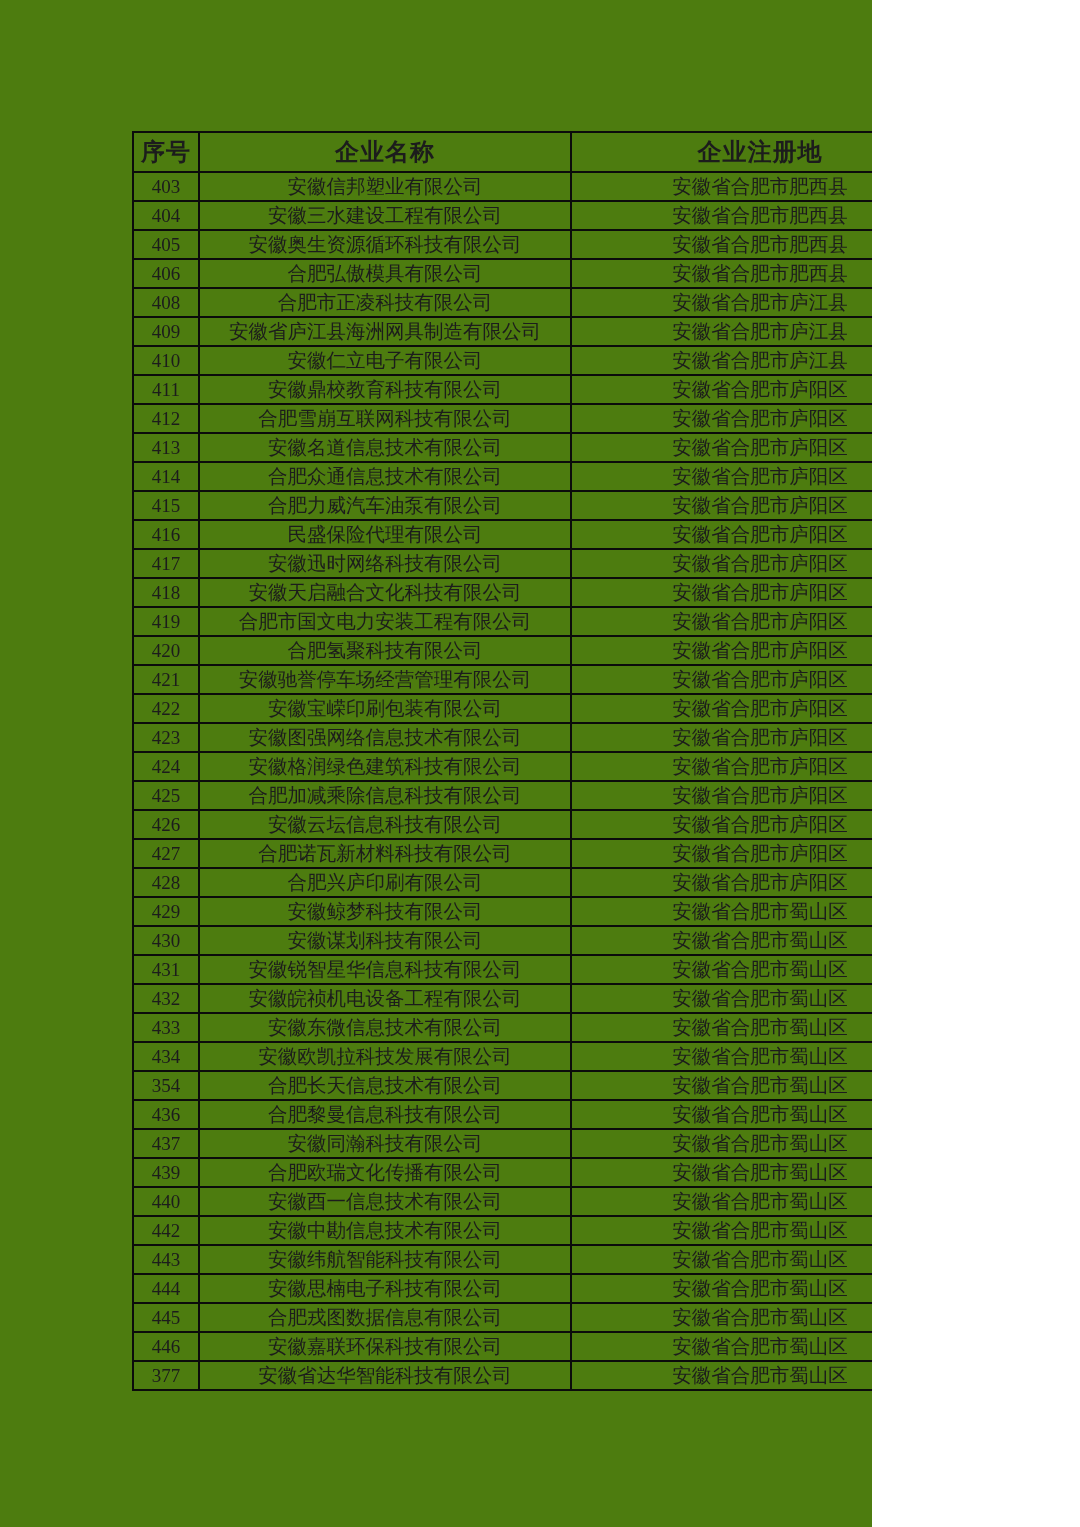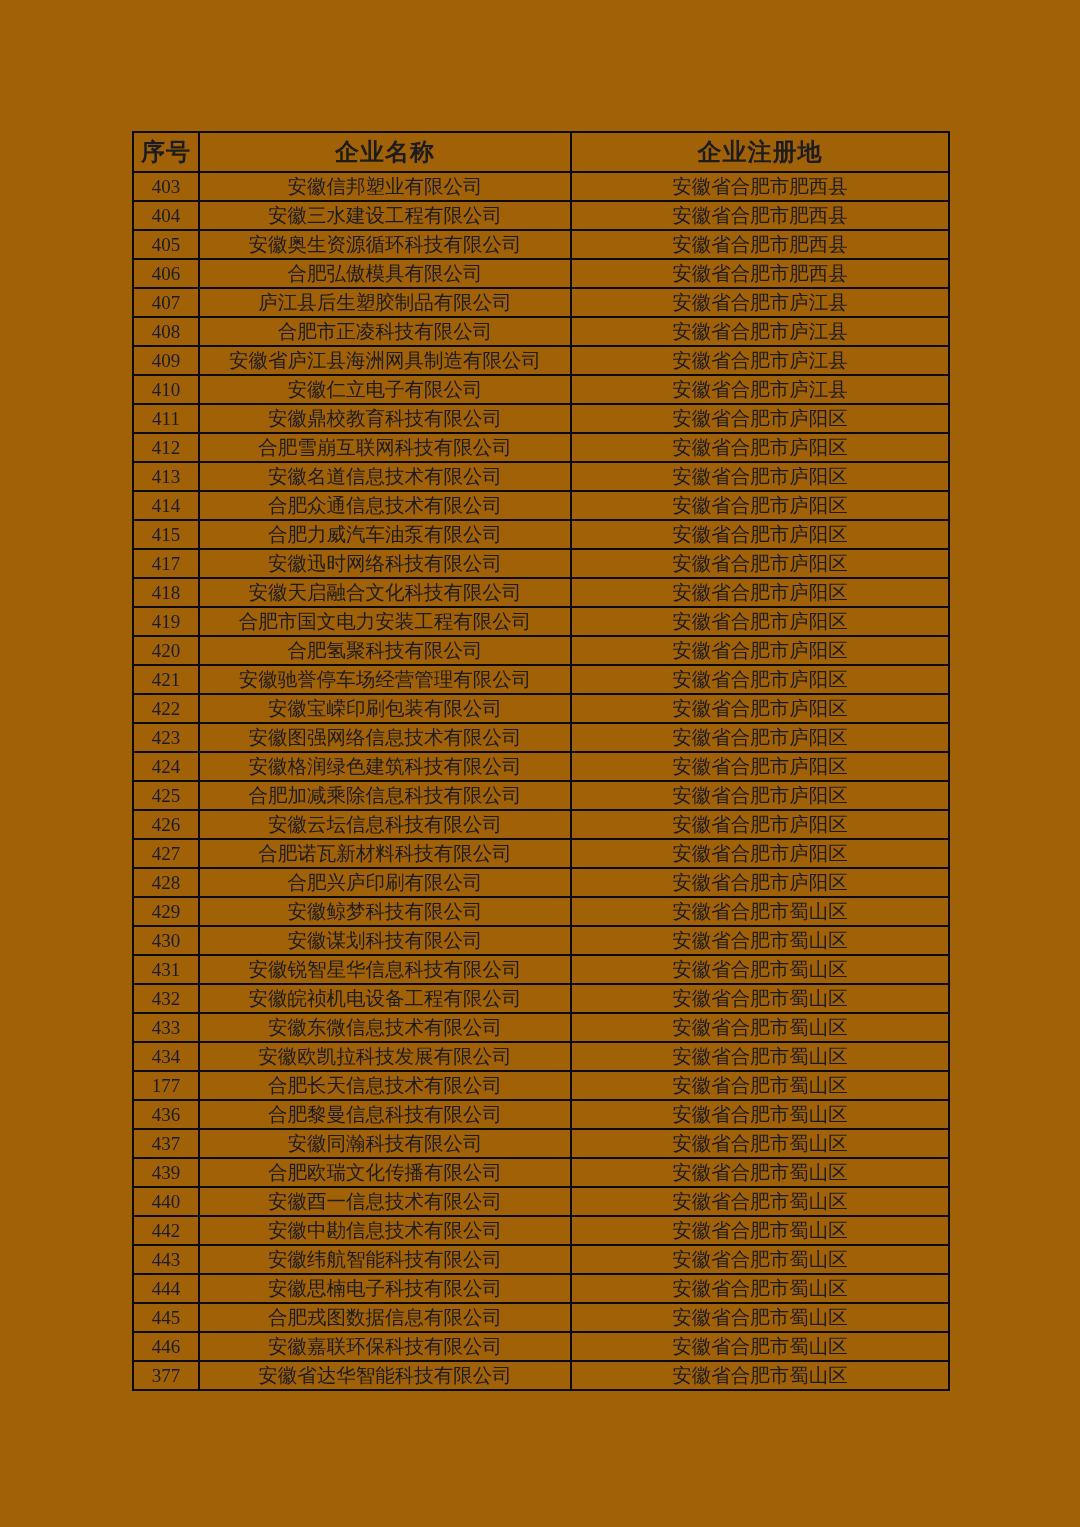--- a/index.html
+++ b/index.html
@@ -3,23 +3,23 @@
 <meta charset="utf-8">
 <style>
   html, body {
     margin: 0;
     padding: 0;
     background: #ffffff;
     font-family: "Liberation Serif", "DejaVu Serif", serif;
   }
   .page {
     position: relative;
-    width: 1080px;
+    width: 872px;
     height: 1527px;
-    background: #a16207;
+    background: #4d7c0f;
     overflow: hidden;
   }
   table.company-table {
     position: absolute;
     left: 132px;
     top: 131px;
     width: 816px;
     border-collapse: collapse;
     table-layout: fixed;
   }
@@ -84,25 +84,20 @@
           <td class="idx">405</td>
           <td>安徽奥生资源循环科技有限公司</td>
           <td>安徽省合肥市肥西县</td>
         </tr>
         <tr>
           <td class="idx">406</td>
           <td>合肥弘傲模具有限公司</td>
           <td>安徽省合肥市肥西县</td>
         </tr>
         <tr>
-          <td class="idx">407</td>
-          <td>庐江县后生塑胶制品有限公司</td>
-          <td>安徽省合肥市庐江县</td>
-        </tr>
-        <tr>
           <td class="idx">408</td>
           <td>合肥市正凌科技有限公司</td>
           <td>安徽省合肥市庐江县</td>
         </tr>
         <tr>
           <td class="idx">409</td>
           <td>安徽省庐江县海洲网具制造有限公司</td>
           <td>安徽省合肥市庐江县</td>
         </tr>
         <tr>
@@ -129,20 +124,25 @@
           <td class="idx">414</td>
           <td>合肥众通信息技术有限公司</td>
           <td>安徽省合肥市庐阳区</td>
         </tr>
         <tr>
           <td class="idx">415</td>
           <td>合肥力威汽车油泵有限公司</td>
           <td>安徽省合肥市庐阳区</td>
         </tr>
         <tr>
+          <td class="idx">416</td>
+          <td>民盛保险代理有限公司</td>
+          <td>安徽省合肥市庐阳区</td>
+        </tr>
+        <tr>
           <td class="idx">417</td>
           <td>安徽迅时网络科技有限公司</td>
           <td>安徽省合肥市庐阳区</td>
         </tr>
         <tr>
           <td class="idx">418</td>
           <td>安徽天启融合文化科技有限公司</td>
           <td>安徽省合肥市庐阳区</td>
         </tr>
         <tr>
@@ -219,21 +219,21 @@
           <td class="idx">433</td>
           <td>安徽东微信息技术有限公司</td>
           <td>安徽省合肥市蜀山区</td>
         </tr>
         <tr>
           <td class="idx">434</td>
           <td>安徽欧凯拉科技发展有限公司</td>
           <td>安徽省合肥市蜀山区</td>
         </tr>
         <tr>
-          <td class="idx">177</td>
+          <td class="idx">354</td>
           <td>合肥长天信息技术有限公司</td>
           <td>安徽省合肥市蜀山区</td>
         </tr>
         <tr>
           <td class="idx">436</td>
           <td>合肥黎曼信息科技有限公司</td>
           <td>安徽省合肥市蜀山区</td>
         </tr>
         <tr>
           <td class="idx">437</td>

